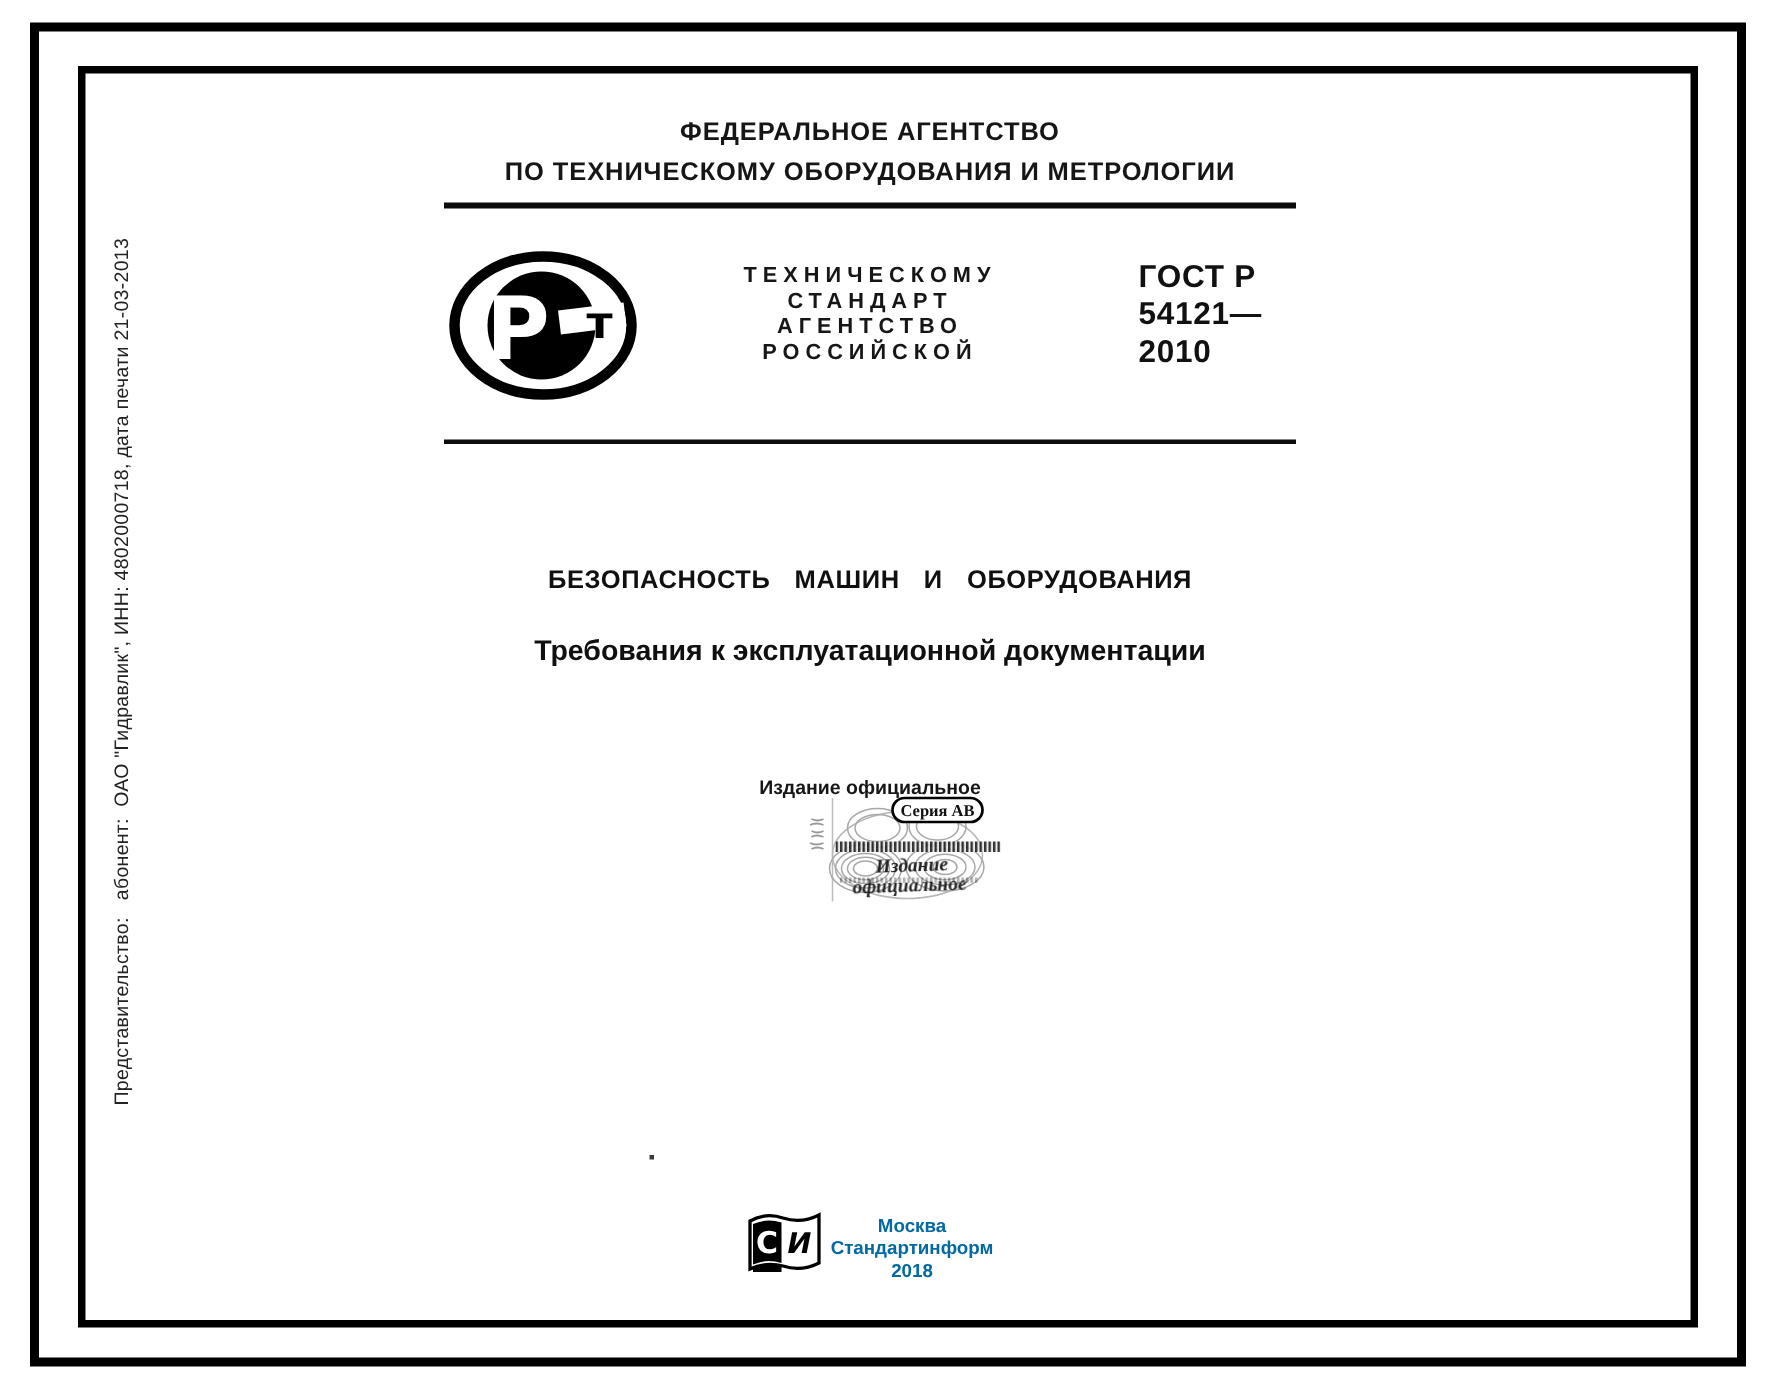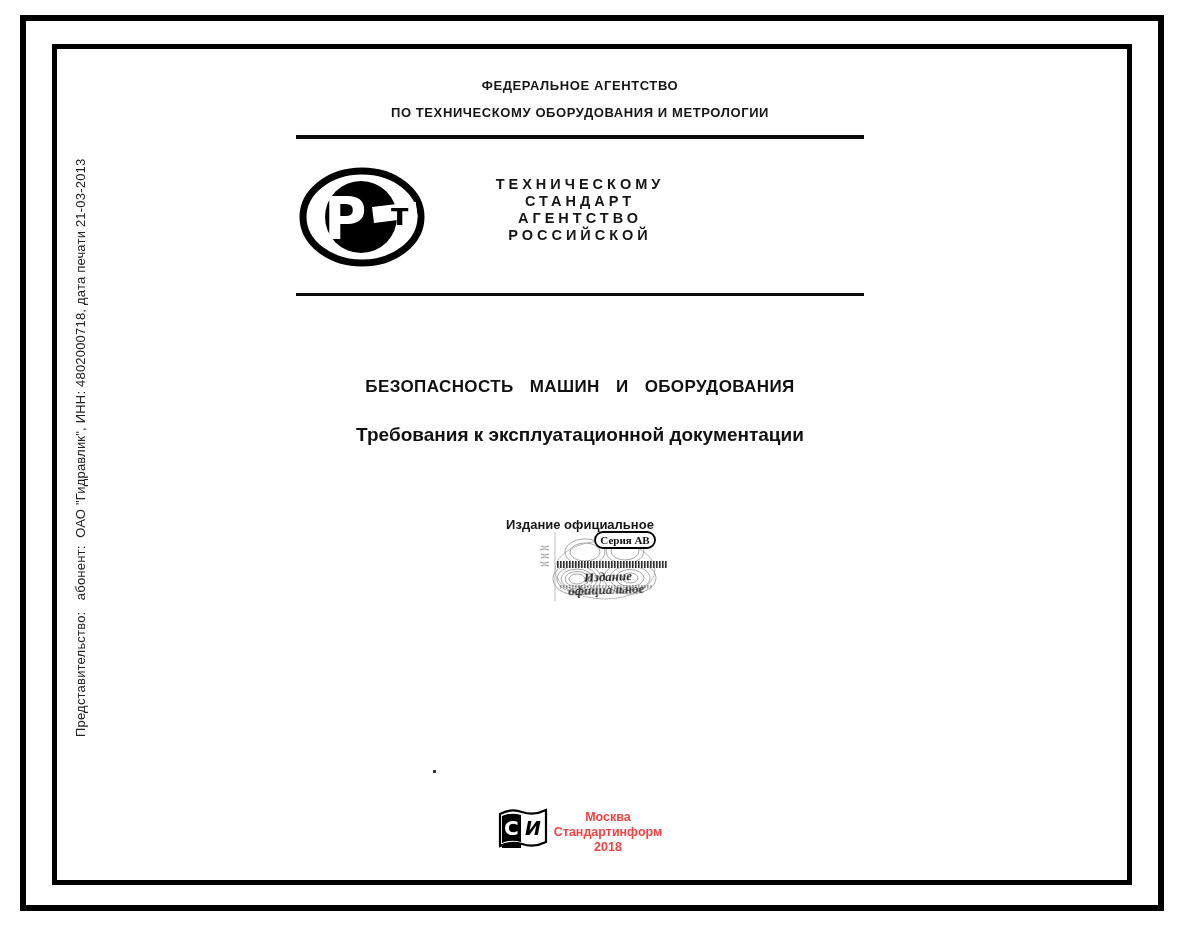--- a/index.html
+++ b/index.html
@@ -15,21 +15,21 @@
   .outer-frame{
     left:20px;top:15px;width:1144px;height:896px;
     border:6px solid #000;box-sizing:border-box;
   }
   .inner-frame{
     left:52px;top:44px;width:1080px;height:841px;
     border:5px solid #000;box-sizing:border-box;
   }
   .agency{
     left:296px;width:568px;text-align:center;
-    font-size:13px;font-weight:bold;letter-spacing:0.6px;
+    font-size:17px;font-weight:bold;letter-spacing:0.6px;
     color:#161616;white-space:nowrap;
   }
   .agency1{top:78px;}
   .agency2{top:105px;}
   .rule{left:296px;width:568px;background:#0c0c0c;}
   .rule1{top:135px;height:4px;}
   .rule2{top:293px;height:3px;}
   .rst-logo{left:297px;top:166px;width:132px;height:104px;}
   .natl-block{
     left:455px;top:176px;width:250px;text-align:center;
@@ -52,21 +52,21 @@
   }
   .edition-note{
     left:430px;top:517px;width:300px;text-align:center;
     font-size:13px;font-weight:bold;color:#161616;
   }
   .stamp{left:536px;top:529px;width:136px;height:76px;}
   .speck{left:433px;top:770px;width:3px;height:3px;background:#3a3a3a;}
   .si-logo{left:497px;top:806px;width:52px;height:48px;}
   .imprint{
     left:528px;top:810px;width:160px;text-align:center;
-    font-size:12.5px;font-weight:bold;line-height:15px;color:#ef4444;
+    font-size:12.5px;font-weight:bold;line-height:15px;color:#0369a1;
   }
   .side-note{
     left:81px;top:729px;height:16px;
     transform-origin:0 50%;
     transform:rotate(-90deg);
     font-size:13px;color:#222;white-space:nowrap;
     letter-spacing:0.2px;
   }
 </style>
 </head>
@@ -92,20 +92,25 @@
     <text x="94" y="59" font-family="DejaVu Sans, sans-serif" font-size="30" font-weight="bold" fill="#000">т</text>
   </svg>
 
   <div class="abs natl-block">
     <div>ТЕХНИЧЕСКОМУ</div>
     <div>СТАНДАРТ</div>
     <div>АГЕНТСТВО</div>
     <div>РОССИЙСКОЙ</div>
   </div>
 
+  <div class="abs designation">
+    <div>ГОСТ Р</div>
+    <div>54121—</div>
+    <div>2010</div>
+  </div>
 
   <div class="abs rule rule2"></div>
 
   <div class="abs doc-title">БЕЗОПАСНОСТЬ МАШИН И ОБОРУДОВАНИЯ</div>
   <div class="abs edition-note">Издание официальное</div>
 
   <div class="abs doc-subtitle">Требования к эксплуатационной документации</div>
 
   <svg class="abs stamp" viewBox="0 0 136 76" aria-hidden="true">
     <defs>

